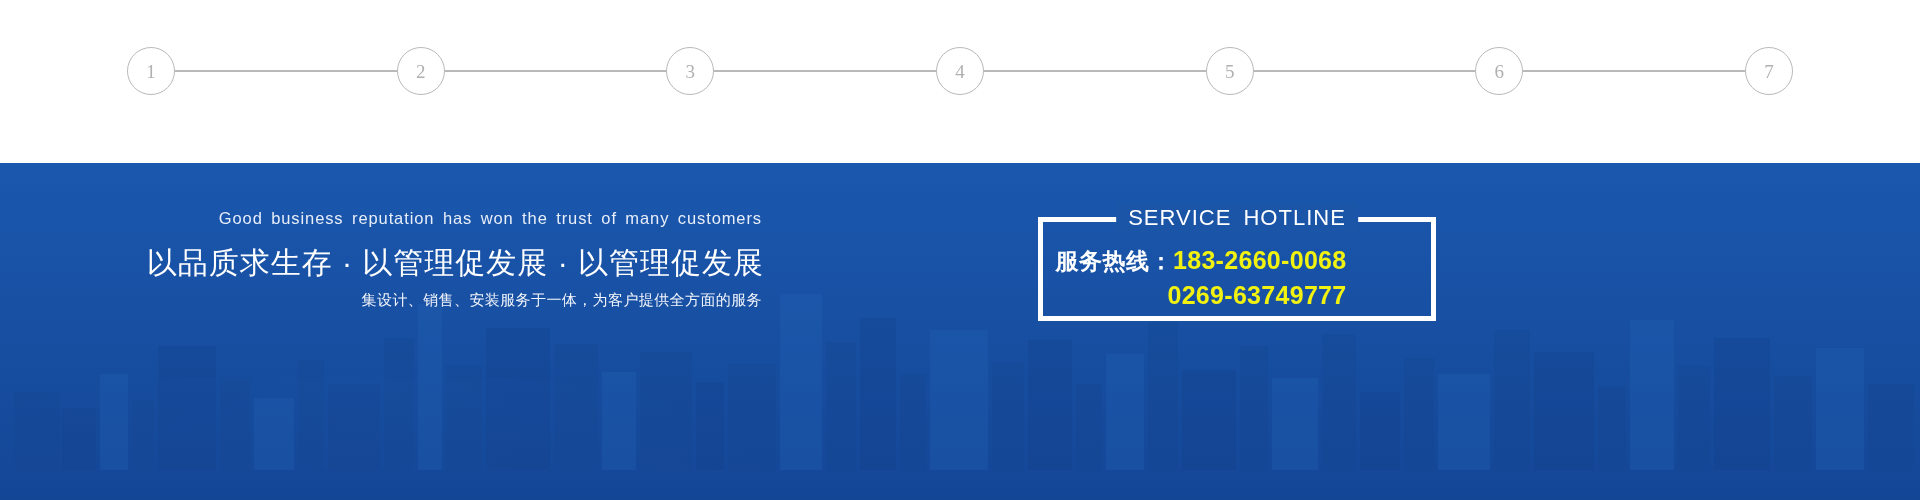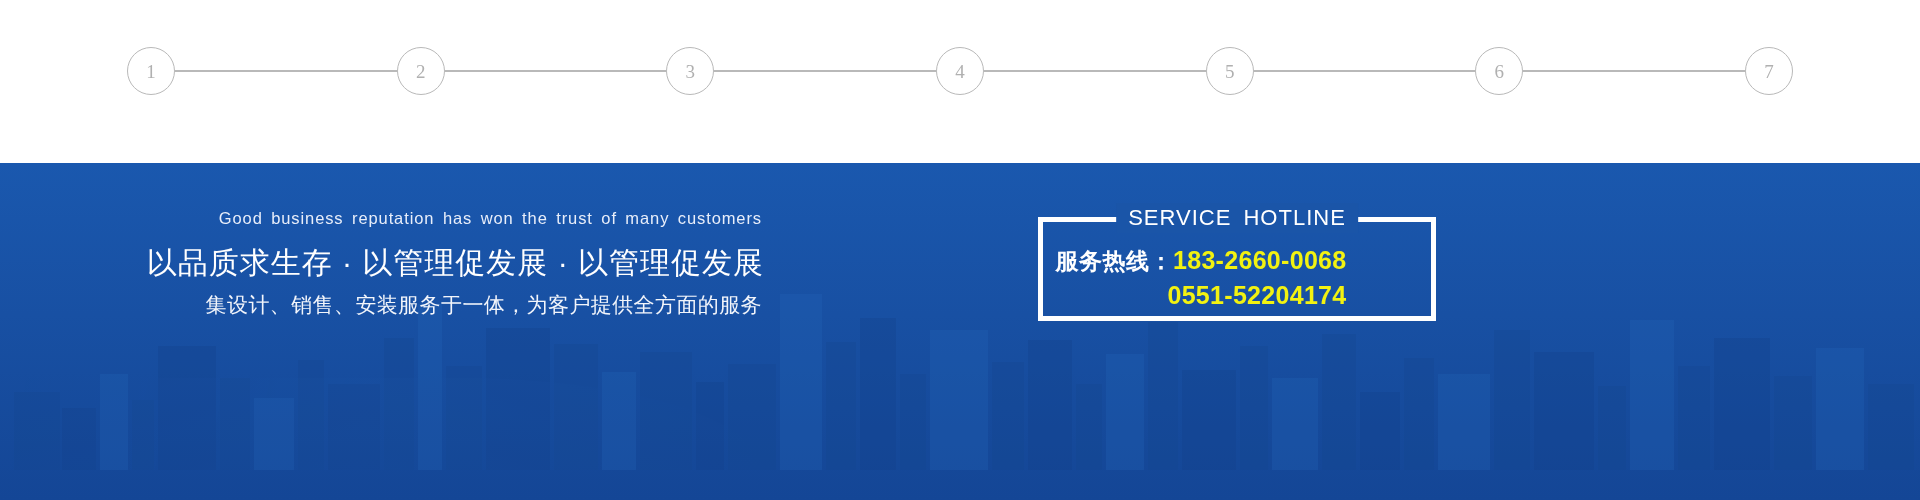--- a/index.html
+++ b/index.html
@@ -144,21 +144,21 @@
     letter-spacing: 1px;
     white-space: nowrap;
   }
   .tagline-sub {
     position: absolute;
     left: 0;
     right: 198px;
     top: 128px;
     text-align: right;
     color: #f2f5fb;
-    font-size: 21px;
+    font-size: 15px;
     letter-spacing: 0.4px;
     white-space: nowrap;
   }
 
   
   .hotline {
     position: absolute;
     left: 1038px;
     top: 40px;
     width: 398px;
@@ -316,18 +316,18 @@
 
     <div class="hotline">
       <div class="hl-frame"></div>
       <div class="hl-title">SERVICE  HOTLINE</div>
 
       <div class="hl-row hl-row1">
         <span class="hl-label">服务热线：</span><span class="hl-num">183-2660-0068</span>
       </div>
 
       <div class="hl-row hl-row2">
-        <span class="hl-num second">0551-52204174</span>
+        <span class="hl-num second">0269-63749777</span>
       </div>
     </div>
 
   </div>
 </div>
 
 </body></html>

